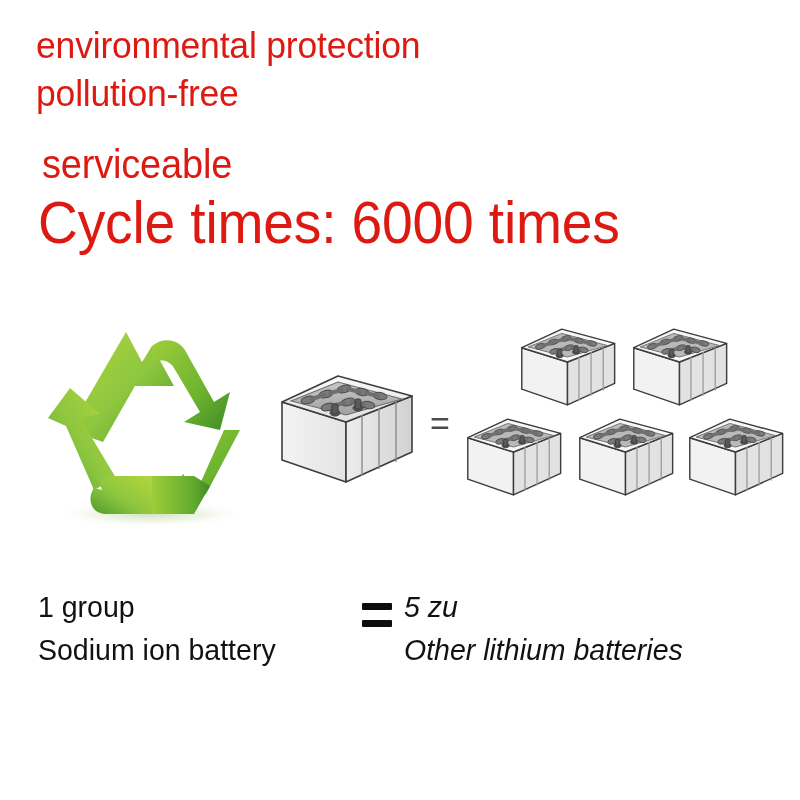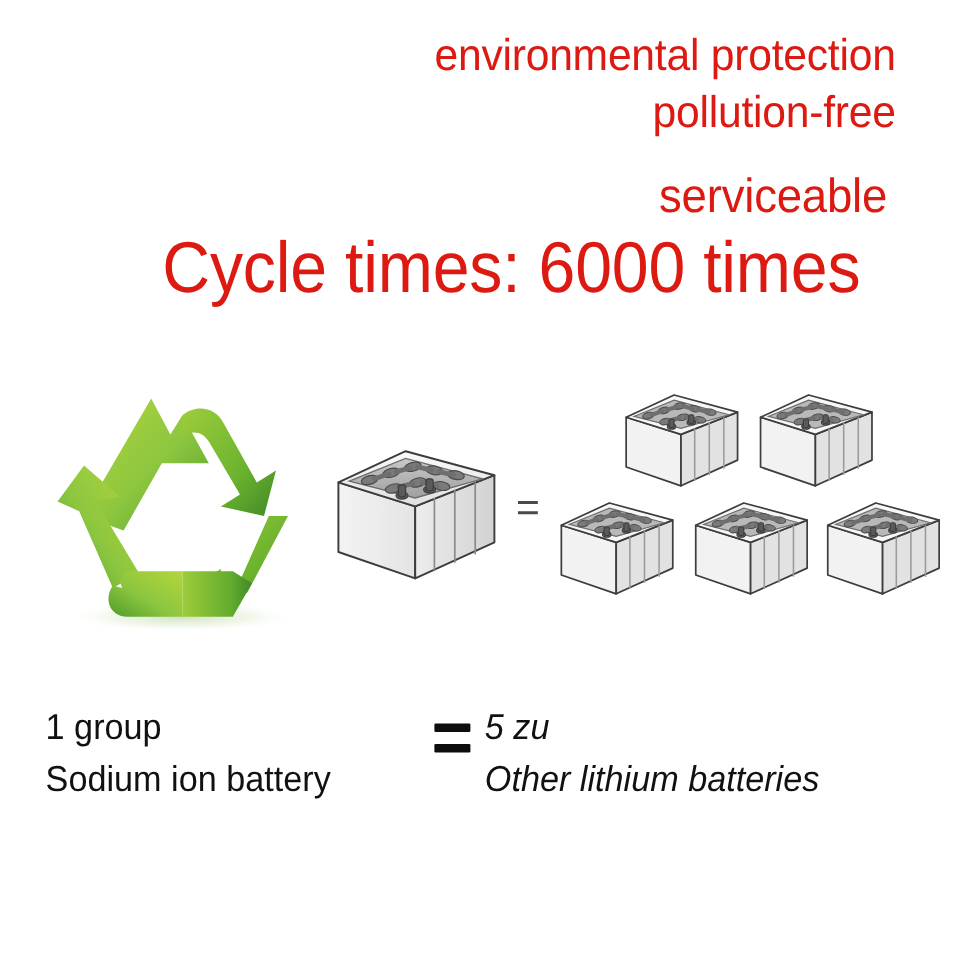--- a/index.html
+++ b/index.html
@@ -23,21 +23,20 @@
     width: 800px;
     height: 800px;
   }
 
   
   .headline-block {
     position: absolute;
     left: 36px;
     top: 22px;
     width: 740px;
-    text-align: right;
   }
   .hl-line {
     color: #dd1a12;
     font-family: "Liberation Sans", sans-serif;
     font-weight: 400;
     white-space: nowrap;
     letter-spacing: -0.2px;
   }
   .hl-small {
     font-size: 37px;

